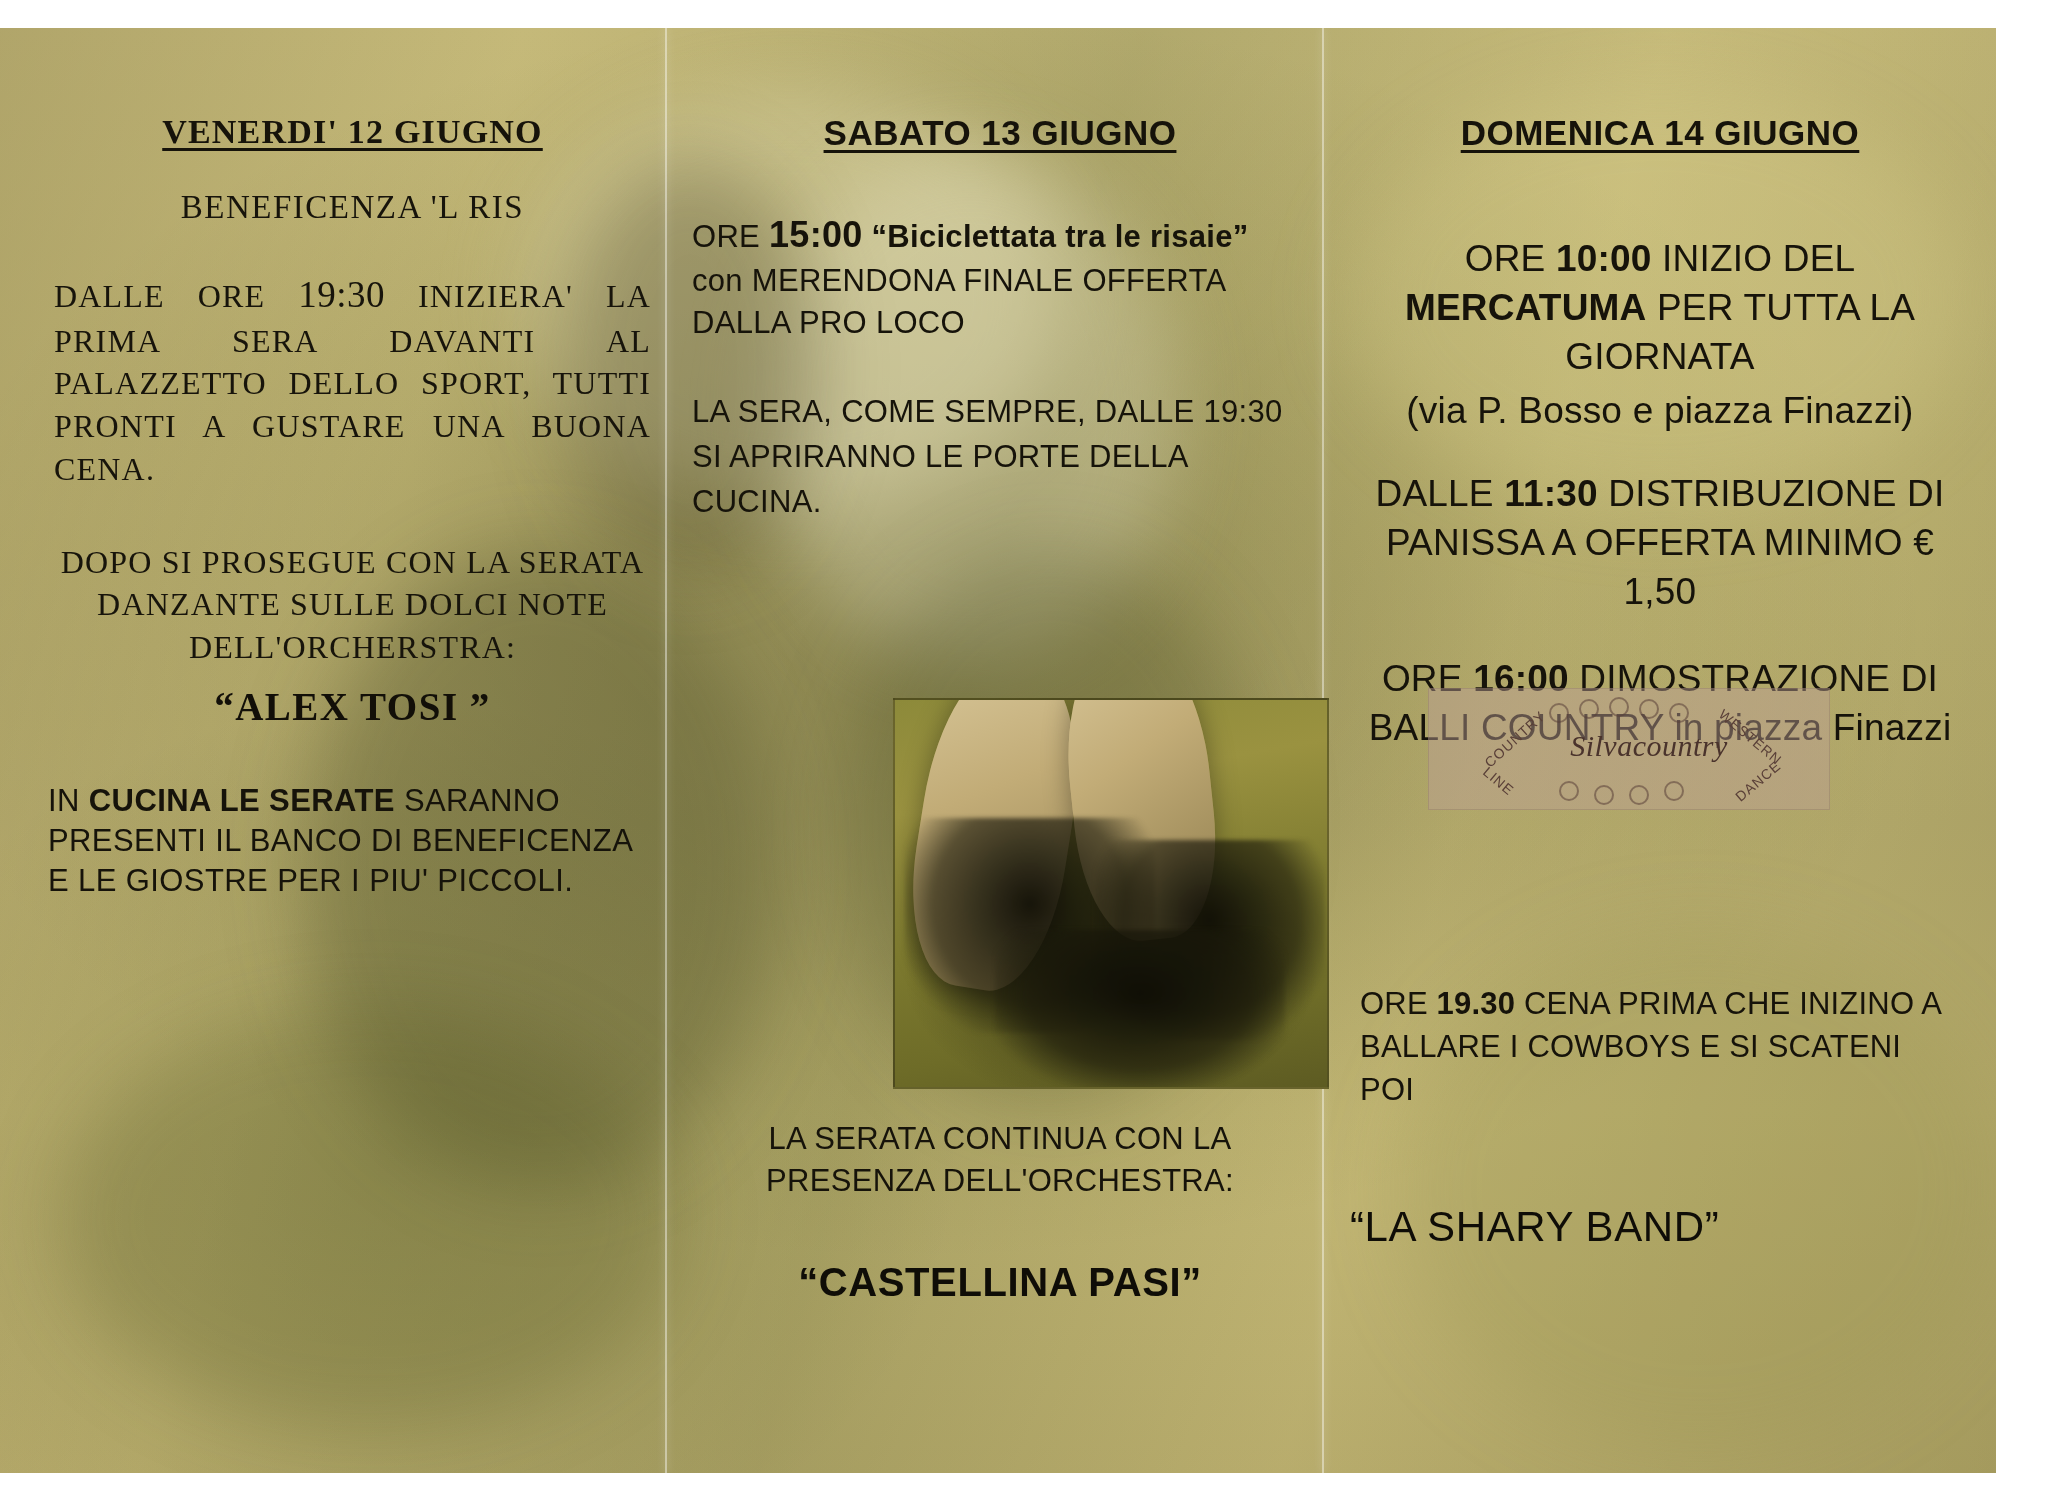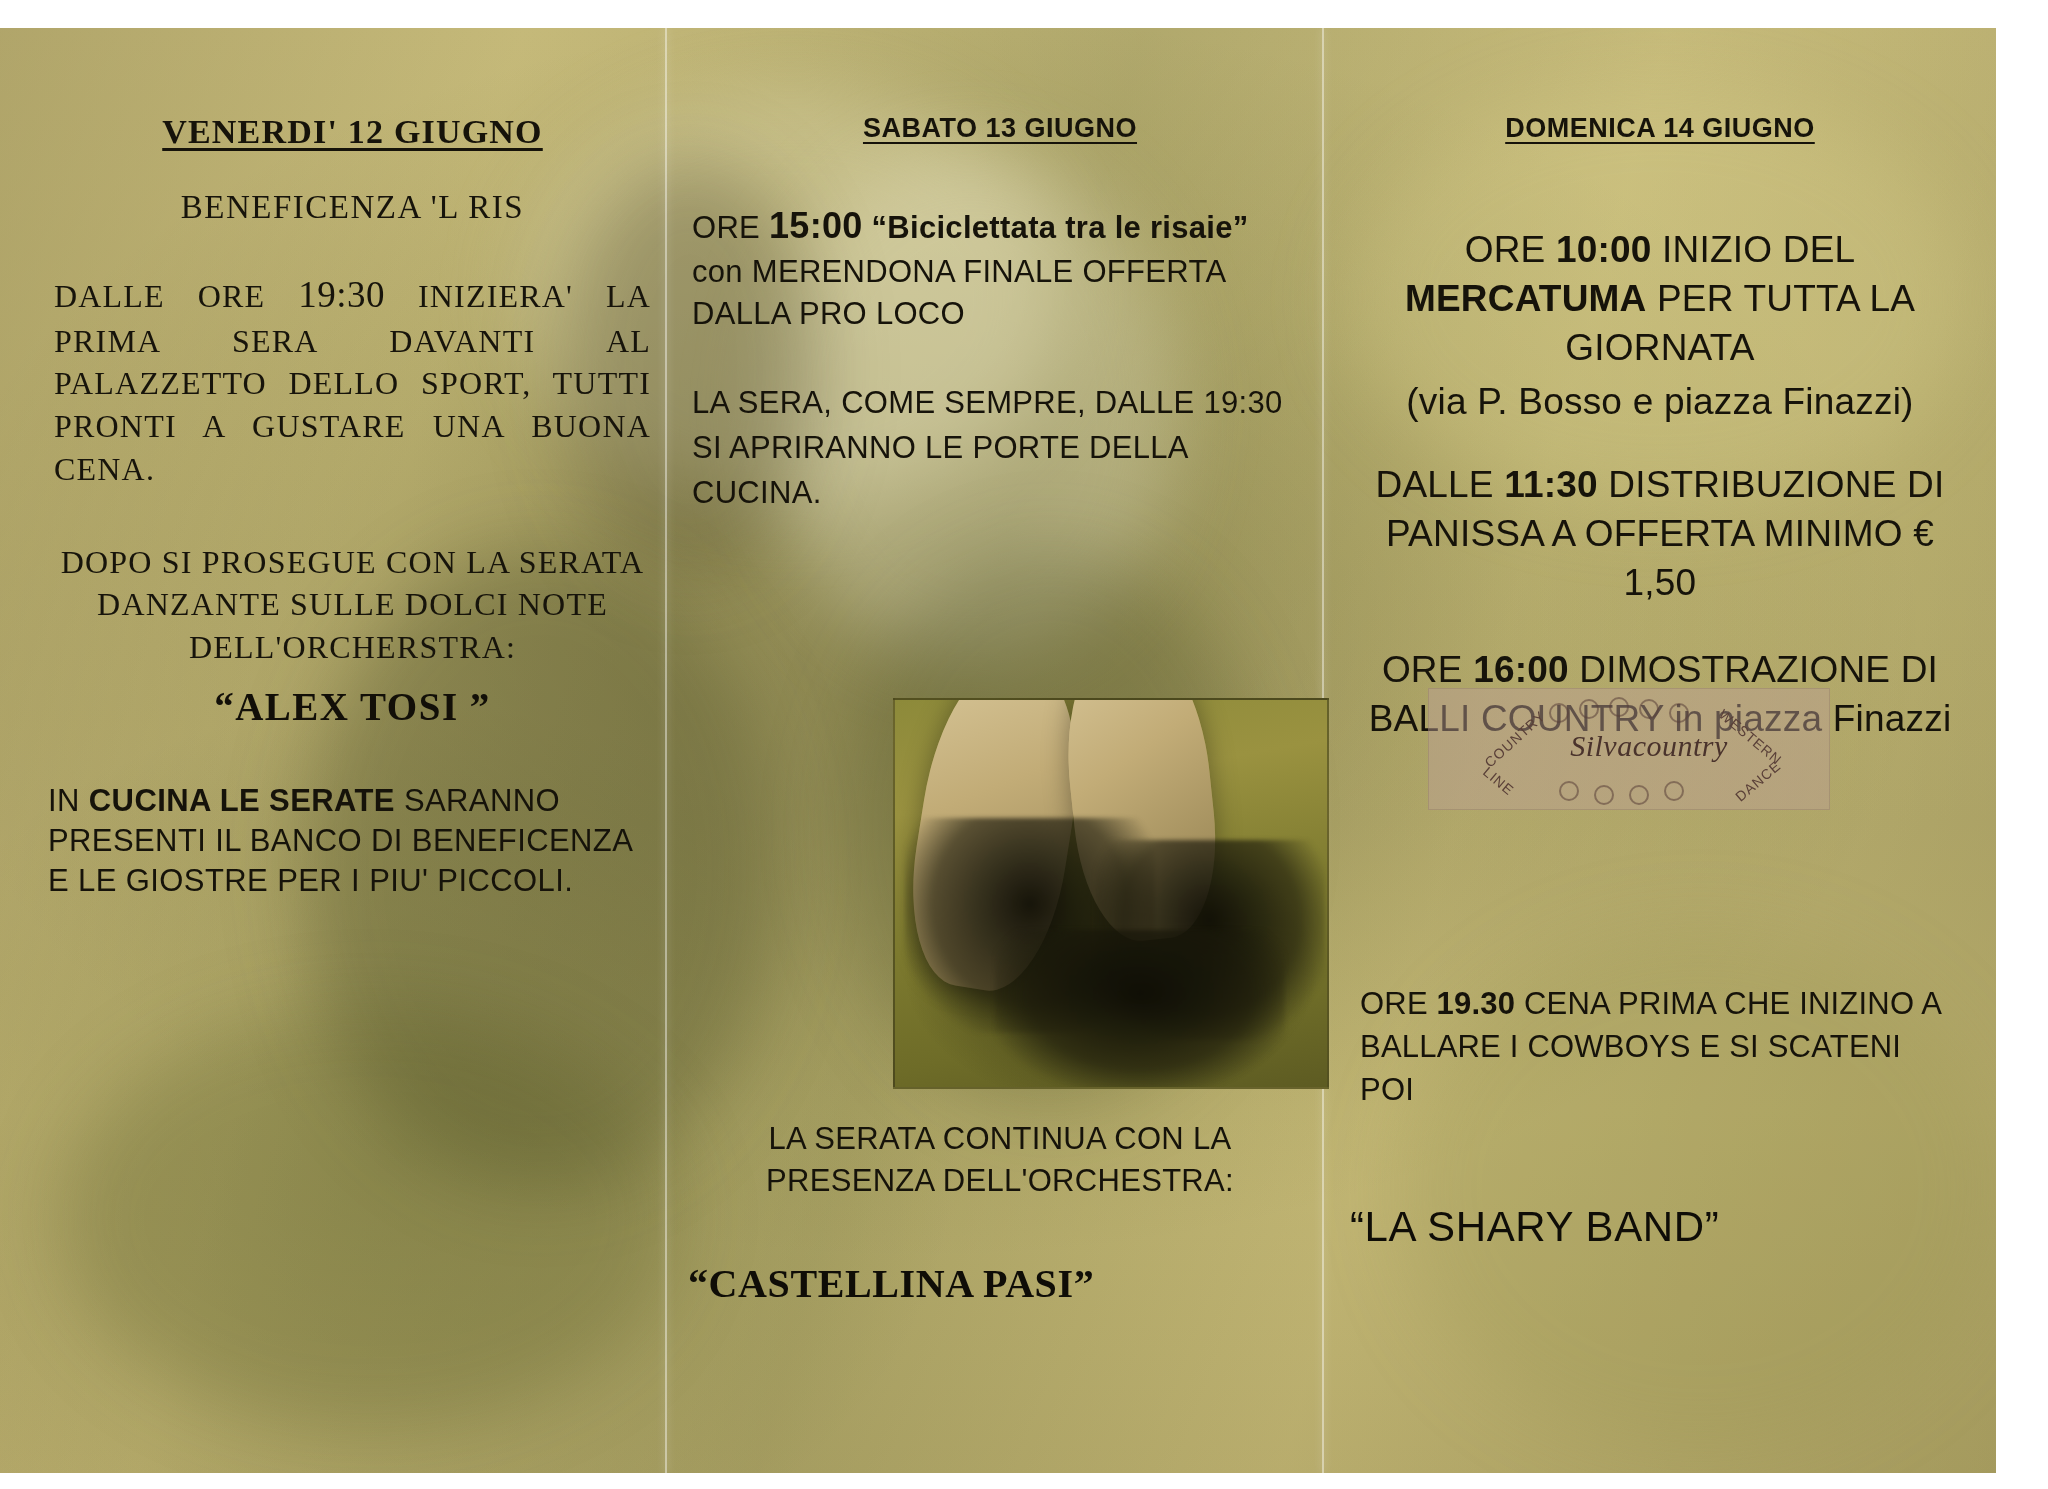--- a/index.html
+++ b/index.html
@@ -57,21 +57,21 @@
     font-weight: bold;
     font-size: 34px;
     letter-spacing: 1.2px;
     color: #16130a;
     text-decoration: underline;
     text-underline-offset: 5px;
     margin-top: 85px;
   }
   .day-title.sans {
     font-family: "Liberation Sans", sans-serif;
-    font-size: 27px;
+    font-size: 35px;
     letter-spacing: 0.5px;
     text-decoration: underline;
   }
 
   
   .ven-head {
     margin-top: 64px;
     text-align: center;
     font-size: 34px;
     letter-spacing: 2px;
@@ -173,21 +173,22 @@
     line-height: 1.35;
     letter-spacing: 0.3px;
     text-align: center;
     color: #16130a;
   }
   .sab-orchestra {
     position: absolute;
     left: 8px;
     top: 1232px;
     width: 624px;
-    font-family: Liberation Serif, serif;
+    text-align: center;
+    font-family: Liberation Sans, sans-serif;
     font-weight: bold;
     font-size: 40px;
     letter-spacing: 0.6px;
     color: #0f0d07;
   }
 
   
   .dom-block {
     margin: 0 10px 0 10px;
     font-family: "Liberation Sans", sans-serif;

